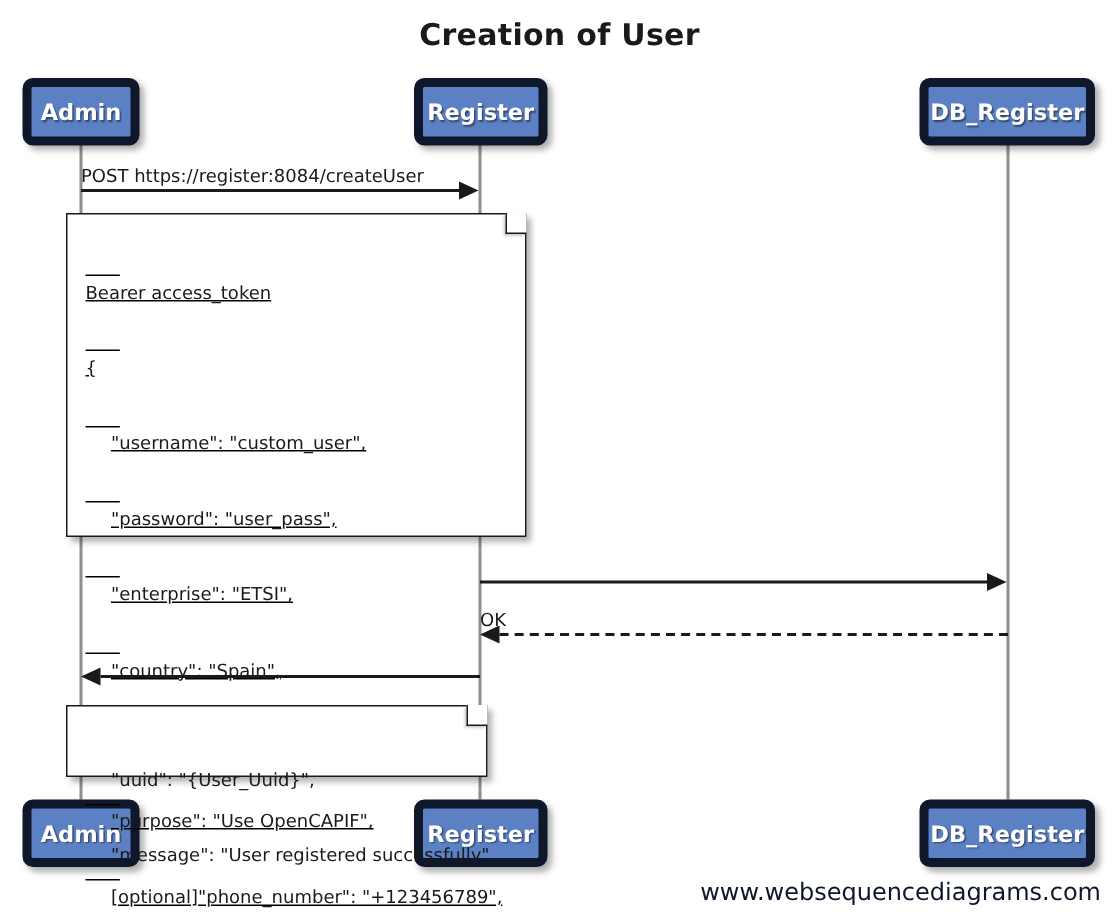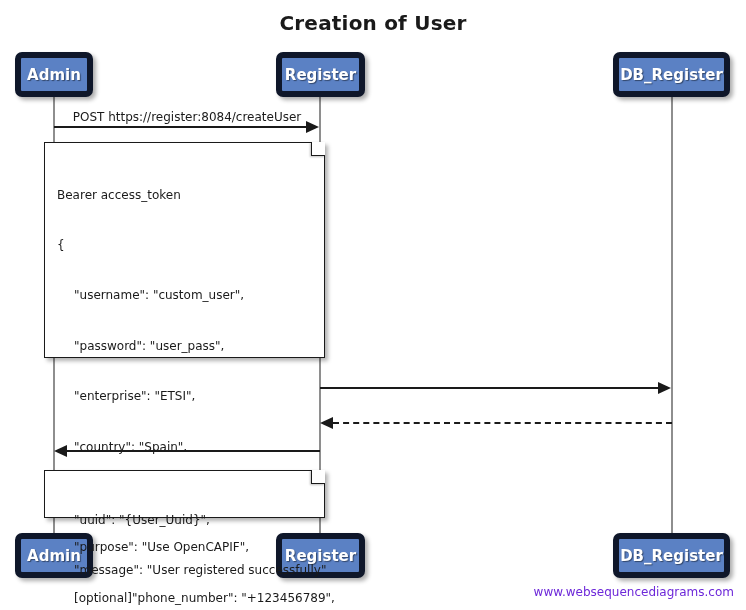--- a/index.html
+++ b/index.html
@@ -78,21 +78,21 @@
   .arrowhead.right {
     border-left: 13px solid #1a1a1a;
   }
   .arrowhead.left {
     border-right: 13px solid #1a1a1a;
   }
   .msg-label {
     position: absolute;
     font-size: 12px;
     color: #1a1a1a;
-    text-align: center;
+    text-align: left;
     white-space: nowrap;
   }
 
   
   .note {
     position: absolute;
     background: #ffffff;
     border: 1px solid #1a1a1a;
     box-shadow: 3px 3px 4px rgba(0,0,0,0.30);
     box-sizing: border-box;
@@ -121,22 +121,22 @@
   }
   .note-body .ind0 {
     display: block;
   }
 
   
   .footer-watermark {
     position: absolute;
     right: 12px;
     top: 585px;
-    font-size: 12px;
-    color: #6d28d9;
+    font-size: 16px;
+    color: #0f172a;
     white-space: nowrap;
   }
 </style>
 </head>
 <body>
 
 <div id="canvas">
 
   <div class="diagram-title">Creation of User</div>
 
@@ -161,41 +161,42 @@
     <span class="actor-label">Register</span>
   </div>
   <div class="actor-box" style="left:613px; top:533px; width:117px;">
     <span class="actor-label">DB_Register</span>
   </div>
 
   <div class="msg-label" style="left:54px; top:110px; width:266px;">POST https://register:8084/createUser</div>
   <div class="msg-line" style="left:54px; top:126px; width:253px;"></div>
   <div class="arrowhead right" style="left:306px; top:121px;"></div>
 
-  <div class="note" style="left:44px; top:142px; width:281px; height:216px;">
+  <div class="note" style="left:44px; top:142px; width:307px; height:216px;text-decoration:underline;">
     <div class="note-fold"></div>
     <div class="note-body">
       <span class="ind0">Bearer access_token</span>
       <span class="ind0">{</span>
       <span class="ind">"username": "custom_user",</span>
       <span class="ind">"password": "user_pass",</span>
       <span class="ind">"enterprise": "ETSI",</span>
       <span class="ind">"country": "Spain",</span>
       <span class="ind">"email": "example@gmail.com",</span>
       <span class="ind">"purpose": "Use OpenCAPIF",</span>
       <span class="ind">[optional]"phone_number": "+123456789",</span>
       
       
       
     </div>
   </div>
 
   <div class="msg-line" style="left:320px; top:387px; width:339px;"></div>
   <div class="arrowhead right" style="left:658px; top:382px;"></div>
 
+  <div class="msg-label" style="left:320px; top:406px; width:352px;">OK</div>
   <div class="msg-line dashed" style="left:333px; top:422px; width:339px;"></div>
   <div class="arrowhead left" style="left:320px; top:417px;"></div>
 
   <div class="msg-line" style="left:67px; top:450px; width:253px;"></div>
   <div class="arrowhead left" style="left:54px; top:445px;"></div>
 
   <div class="note" style="left:44px; top:470px; width:281px; height:48px;">
     <div class="note-fold"></div>
     <div class="note-body" style="padding-top:7px;">
       <span class="ind">"uuid": "{User_Uuid}",</span>

